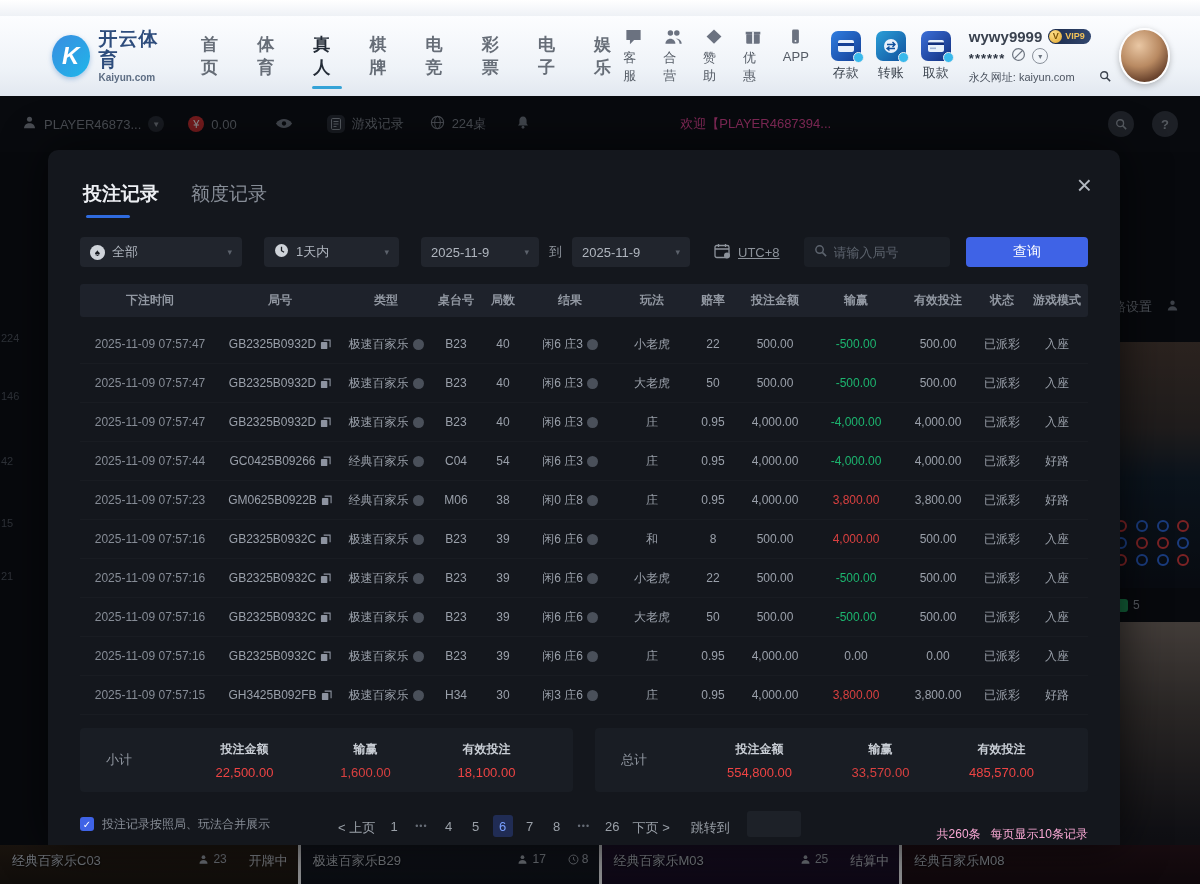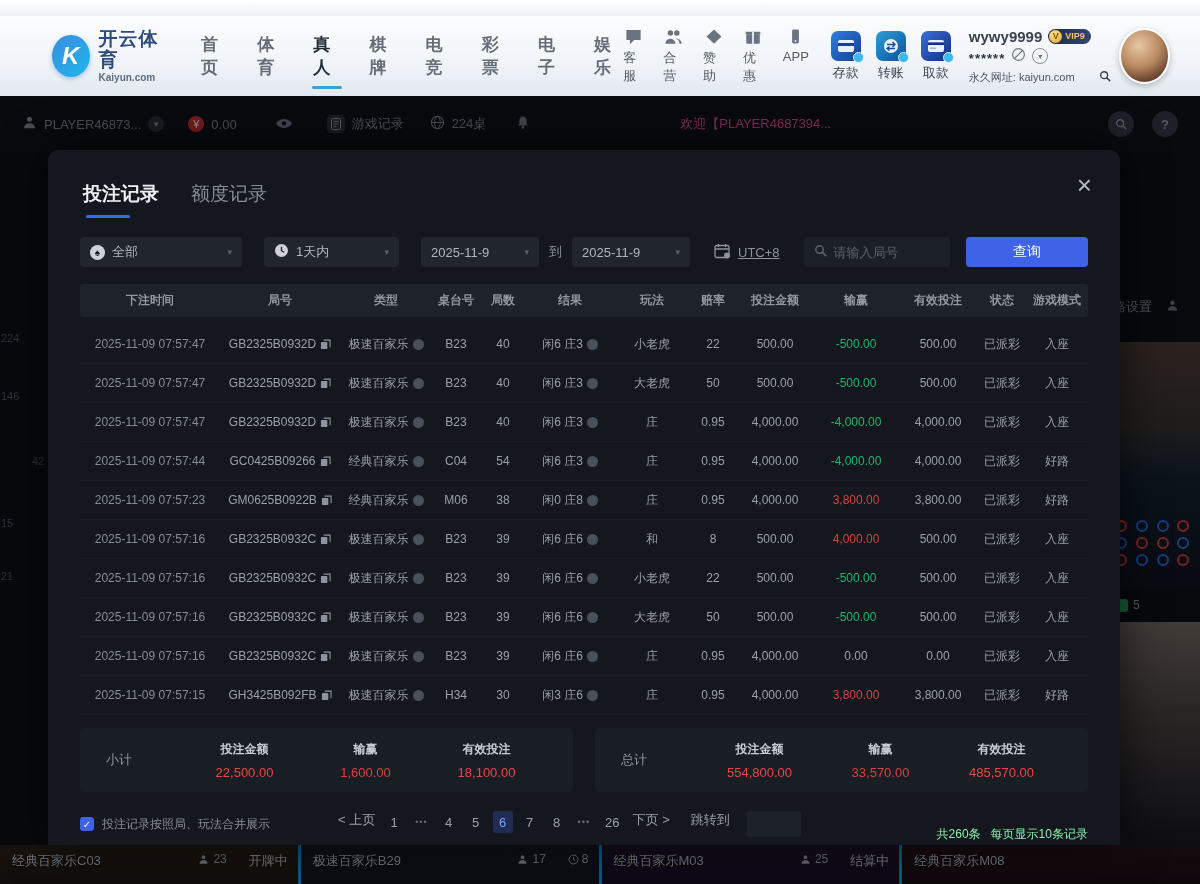--- a/index.html
+++ b/index.html
@@ -69,21 +69,21 @@
     background:linear-gradient(180deg,#4d3c32 0%,#37302c 35%,#13202c 55%,#0d1118 100%); }
   .rings { position:absolute; left:6px; bottom:22px; display:grid; grid-template-columns:repeat(4,1fr); gap:5px; width:78px; }
   .ring { width:12px; height:12px; border-radius:50%; border:2.5px solid; }
   .ring.r { border-color:#e03b3b; } .ring.b { border-color:#2f6be0; }
   .badge-row { position:absolute; top:446px; left:10px; display:flex; align-items:center; gap:5px; font-size:12px; color:#9aa0a8; }
   .gbadge { width:13px; height:13px; border-radius:3px; background:#1faa60; }
   .vcard2 { position:absolute; top:470px; left:4px; right:0; height:279px; border-radius:4px 0 0 4px;
     background:linear-gradient(180deg,#776a60 0%,#4c443e 30%,#1c1a1e 75%,#101217 100%); }
 
   
-  .tiles { position:absolute; left:0; right:0; bottom:0; height:39px; display:flex; gap:3px; background:#0ea5e9; }
+  .tiles { position:absolute; left:0; right:0; bottom:0; height:39px; display:flex; gap:3px; background:#ffffff; }
   .tile { flex:1; position:relative; display:flex; align-items:flex-start; padding:7px 10px 0 12px; gap:8px; cursor:pointer; overflow:hidden; }
   .tile:nth-of-type(1) { background:linear-gradient(180deg,#2e2114 0%,#1c150c 100%); }
   .tile:nth-of-type(2) { background:linear-gradient(180deg,#191c24 0%,#101218 100%); }
   .tile:nth-of-type(3) { background:linear-gradient(180deg,#241430 0%,#170b1f 100%); }
   .tile:nth-of-type(4) { background:linear-gradient(180deg,#2a1216 0%,#1a0b0e 100%); }
   .t-name { font-size:13px; color:#ccd1d8; text-shadow:0 1px 2px #000; white-space:nowrap; }
   .t-players { margin-left:auto; display:flex; align-items:center; gap:4px; font-size:12px; color:#b7bcc4; }
   .t-status { font-size:13px; color:#d2d6dc; margin-left:14px; white-space:nowrap; }
   .t-timer { display:flex; align-items:center; gap:3px; font-size:12px; color:#b7bcc4; margin-left:14px; }
 
@@ -124,28 +124,28 @@
   .summary { position:absolute; top:578px; left:32px; width:1008px; display:flex; gap:22px; }
   .sumbox { flex:1; height:64px; background:#191d24; border-radius:4px; display:flex; align-items:center; padding:0 26px; }
   .sumlabel { font-size:13px; color:#9298a2; width:78px; }
   .sumcol { flex:1; text-align:center; }
   .sumcol .h { font-size:12px; font-weight:bold; color:#c8cdd4; margin-bottom:7px; }
   .sumcol .v { font-size:13px; color:#ef4444; }
 
   .mfooter { position:absolute; top:658px; left:32px; width:1008px; height:32px; display:flex; align-items:center; font-size:12px; color:#878d96; }
   .merge { display:flex; align-items:center; gap:8px; }
   .checkbox { width:14px; height:14px; border-radius:3px; background:#3f63e6; color:#fff; font-size:10px; display:flex; align-items:center; justify-content:center; cursor:pointer; }
-  .pager { display:flex; align-items:flex-start; gap:9px; margin:0 auto; color:#9aa0a8; font-size:13px; }
+  .pager { display:flex; align-items:flex-end; gap:9px; margin:0 auto; color:#9aa0a8; font-size:13px; }
   .pg-nav { cursor:pointer; white-space:nowrap; }
   .pg { min-width:20px; height:22px; display:flex; align-items:center; justify-content:center; border-radius:3px; cursor:pointer; padding:0 4px; }
   .pg.active { background:rgba(63,99,230,.28); color:#7aa0ff; }
   .pg.dots { color:#666c76; font-size:9px; letter-spacing:1px; }
   .jump-label { margin-left:12px; white-space:nowrap; color:#9aa0a8; }
   .jump-input { width:54px; height:26px; background:#1d2128; border:none; border-radius:3px; margin-left:8px; color:#aeb4bd; padding:0 6px; font-family:inherit; }
-  .count-note { margin-left:auto; display:flex; gap:10px; color:#86efac; white-space:nowrap;margin-top:20px; }
+  .count-note { margin-left:auto; display:flex; gap:10px; color:#f9a8d4; white-space:nowrap;margin-top:20px; }
 </style>
 </head>
 <body>
 
 <div class="page">
 
   <div class="top-strip"></div>
 
   <div class="site-header">
     <div class="logo-wrap">
@@ -341,21 +341,21 @@
         <span class="round-btn">?</span>
       </div>
     </div>
 
     <div class="left-rail">
 
         <span class="lr-num" style="top: 168px;">224</span>
 
         <span class="lr-num" style="top: 226px;">146</span>
 
-        <span class="lr-num" style="top: 291px; padding-left: 31px;">42</span>
+        <span class="lr-num" style="top: 291px;">42</span>
 
         <span class="lr-num" style="top: 353px;">15</span>
 
         <span class="lr-num" style="top: 406px;">21</span>
       </div>
 
     <div class="right-rail">
       <div class="road-row">
         <span>路设置</span>
         <span><svg width="13" height="13" viewBox="0 0 16 16">

